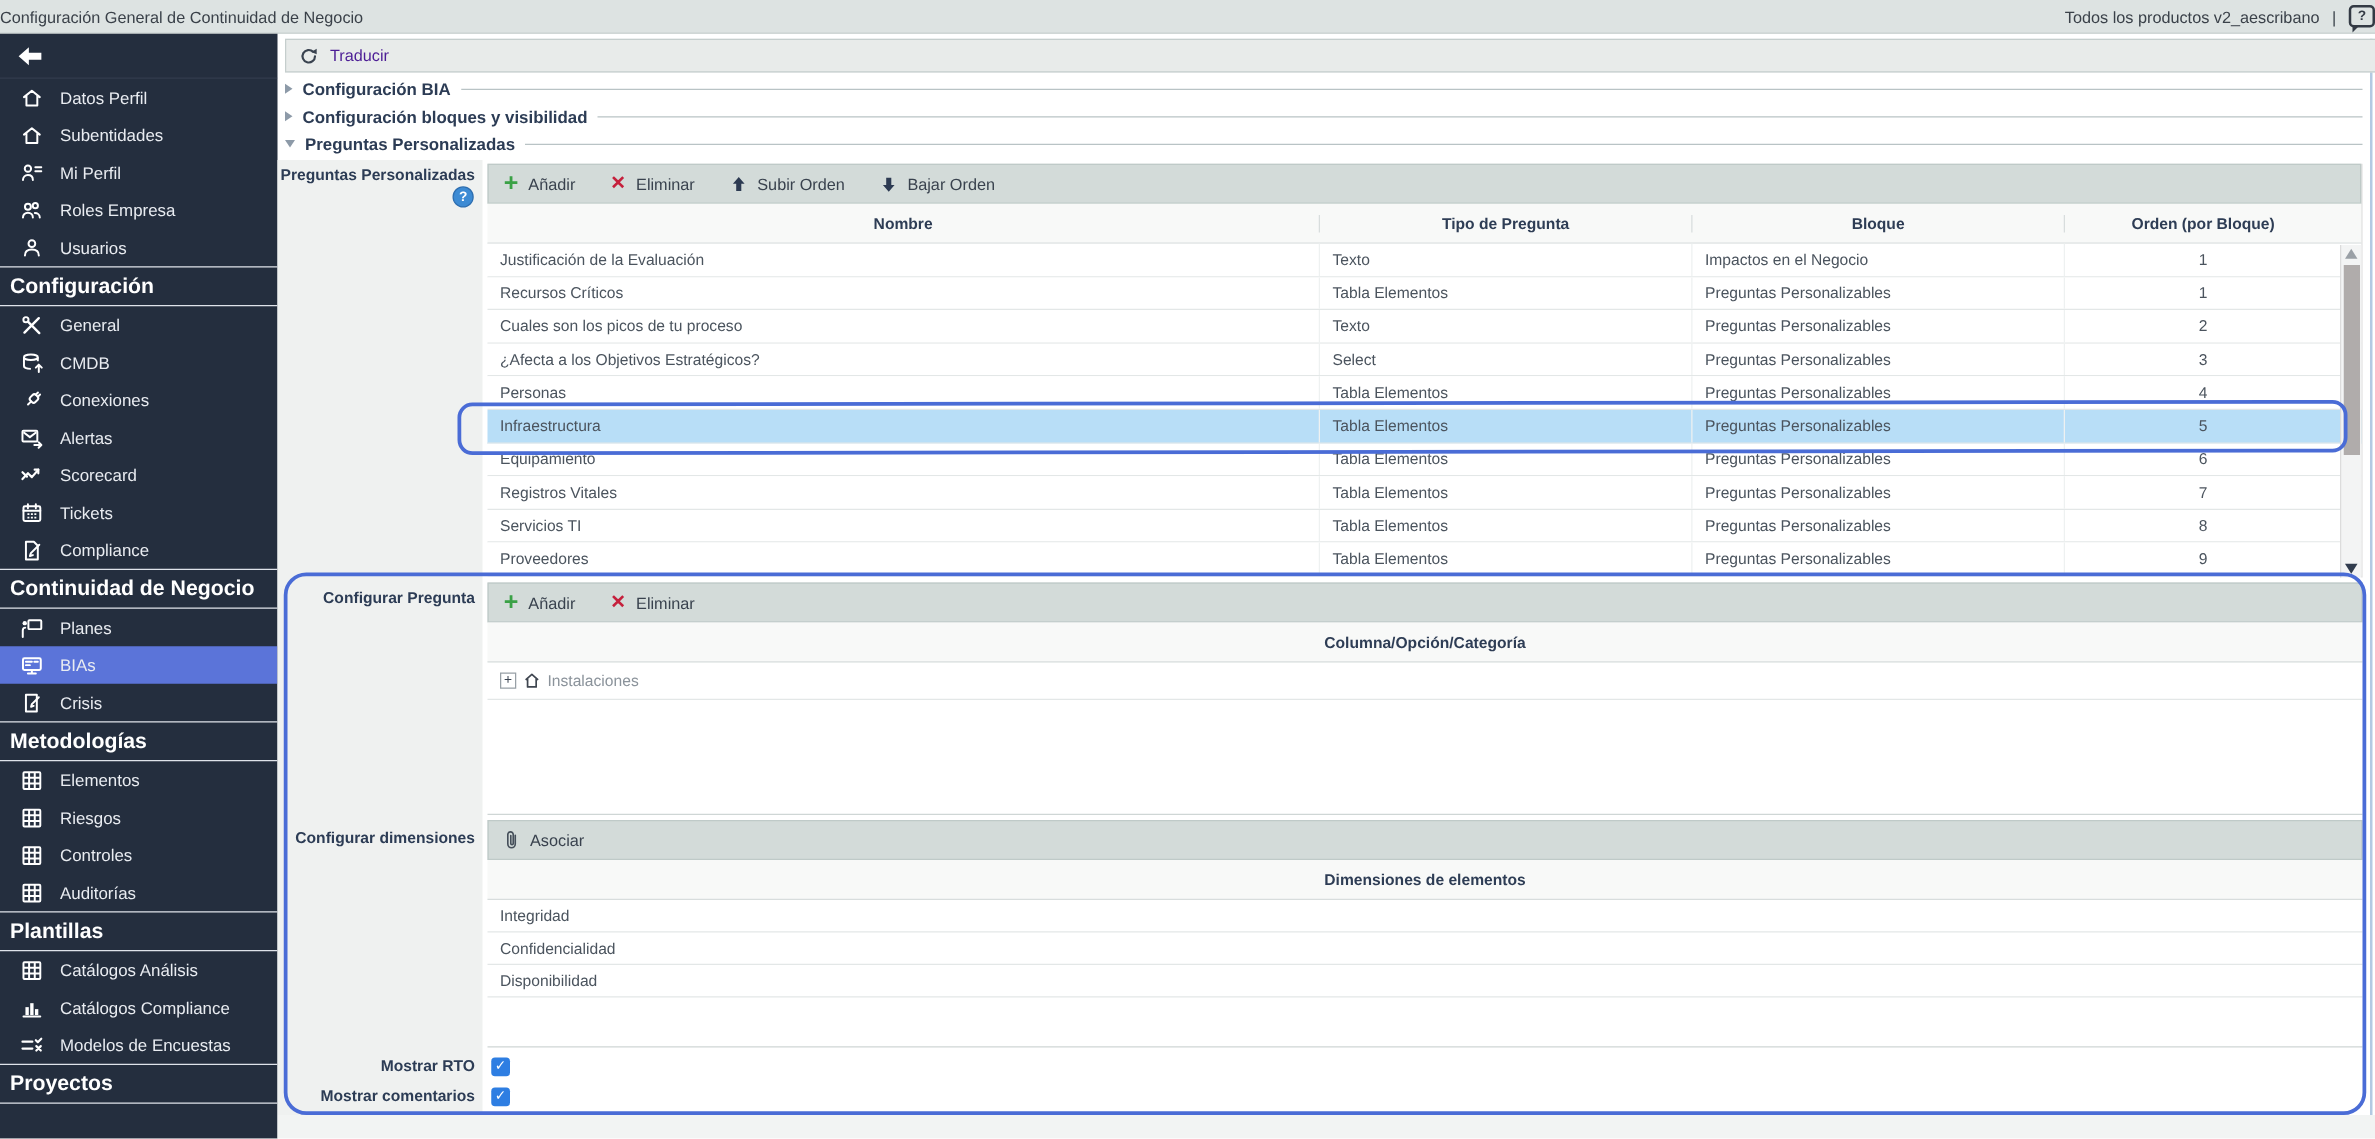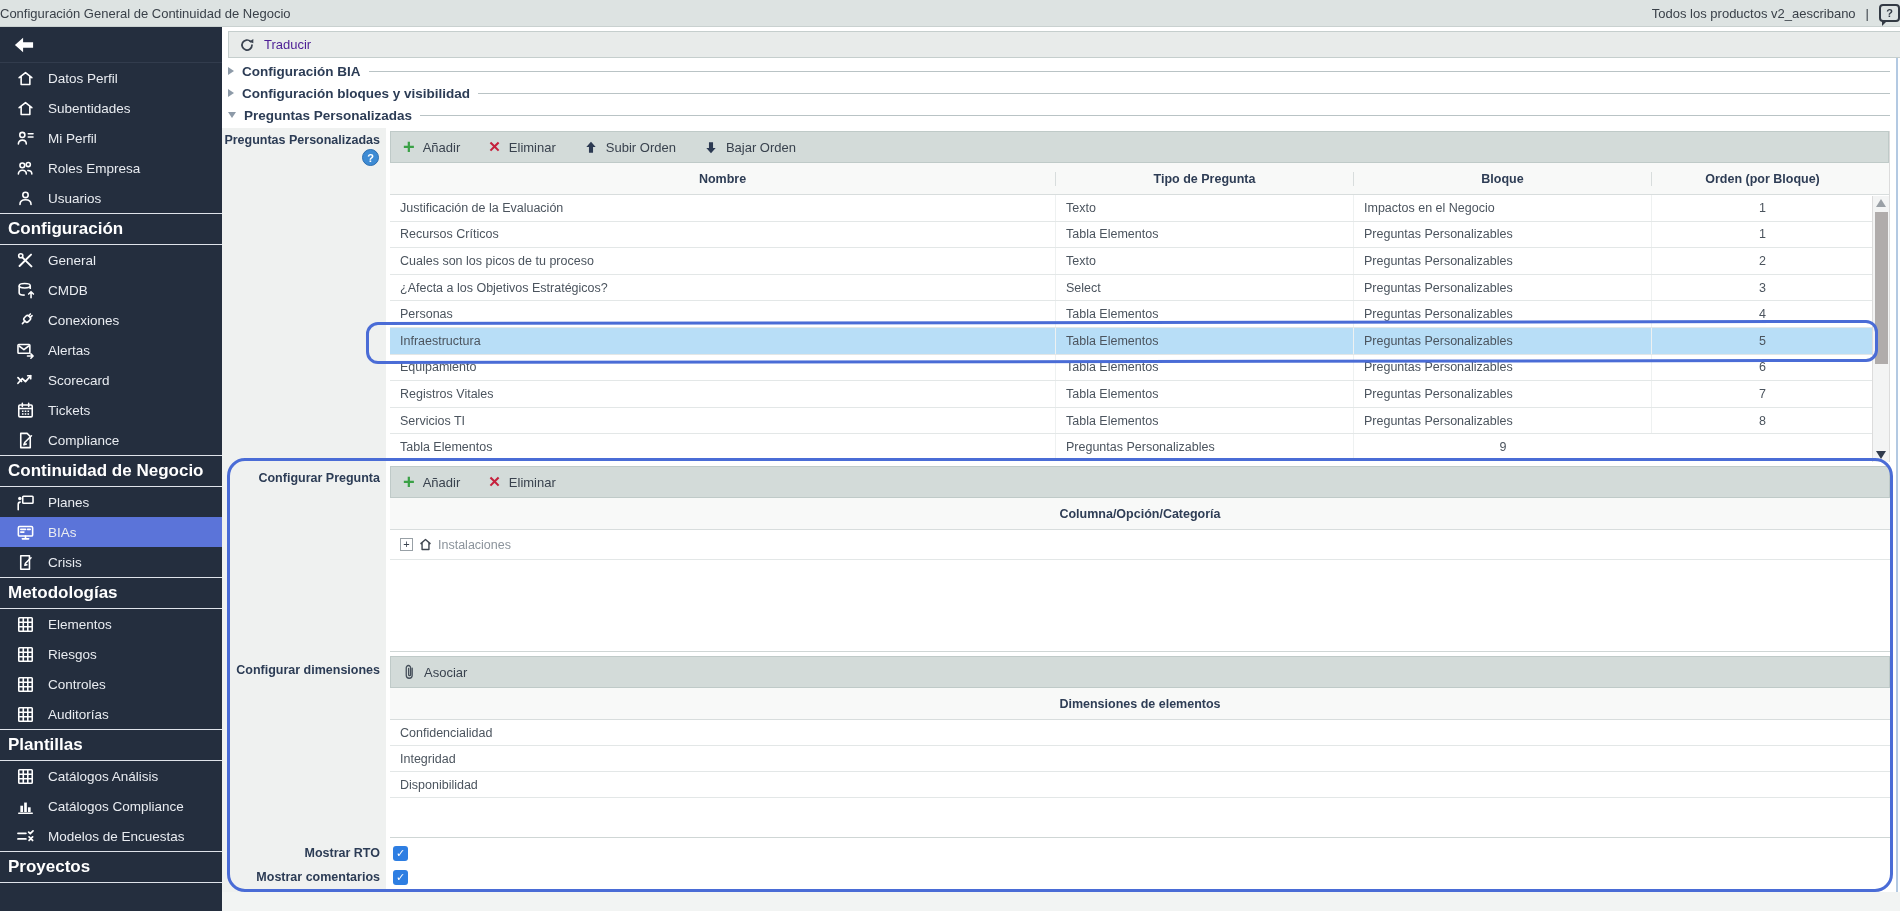--- a/index.html
+++ b/index.html
@@ -397,20 +397,21 @@
       <span class="t1-cell">Preguntas Personalizables</span>
       <span class="t1-cell center">7</span>
     </div>
     <div class="t1-row">
       <span class="t1-cell">Servicios TI</span>
       <span class="t1-cell">Tabla Elementos</span>
       <span class="t1-cell">Preguntas Personalizables</span>
       <span class="t1-cell center">8</span>
     </div>
     <div class="t1-row">
+      <span class="t1-cell">Proveedores</span>
       <span class="t1-cell">Tabla Elementos</span>
       <span class="t1-cell">Preguntas Personalizables</span>
       <span class="t1-cell center">9</span>
     </div>
 
     <div class="vscroll">
       <span class="vs-up"></span>
       <span class="vs-thumb"></span>
       <span class="vs-down"></span>
     </div>
@@ -440,22 +441,22 @@
   <div id="table3" class="table-block">
     <div class="grid-toolbar">
       <span class="tb-btn">
         <svg width="13" height="18" viewBox="0 0 24 32">
             <path d="M17 9 v13 a5.5 5.5 0 0 1 -11 0 V8 a4 4 0 0 1 8 0 v13 a1.8 1.8 0 0 1 -3.6 0 V9.5" fill="none" stroke="#454f5a" stroke-width="2.4" stroke-linecap="round"></path>
           </svg>
         <span>Asociar</span>
       </span>
     </div>
     <div class="hdr-row">Dimensiones de elementos</div>
+    <div class="dim-row">Integridad</div>
     <div class="dim-row">Confidencialidad</div>
-    <div class="dim-row">Integridad</div>
     <div class="dim-row">Disponibilidad</div>
   </div>
 
   <div class="checkbox" style="top:846px;"><span>✓</span></div>
   <div class="checkbox" style="top:870px;"><span>✓</span></div>
 
   <div class="below-strip"></div>
 
   <div id="ann-row" class="annotation"></div>
   <div id="ann-panel" class="annotation"></div>

